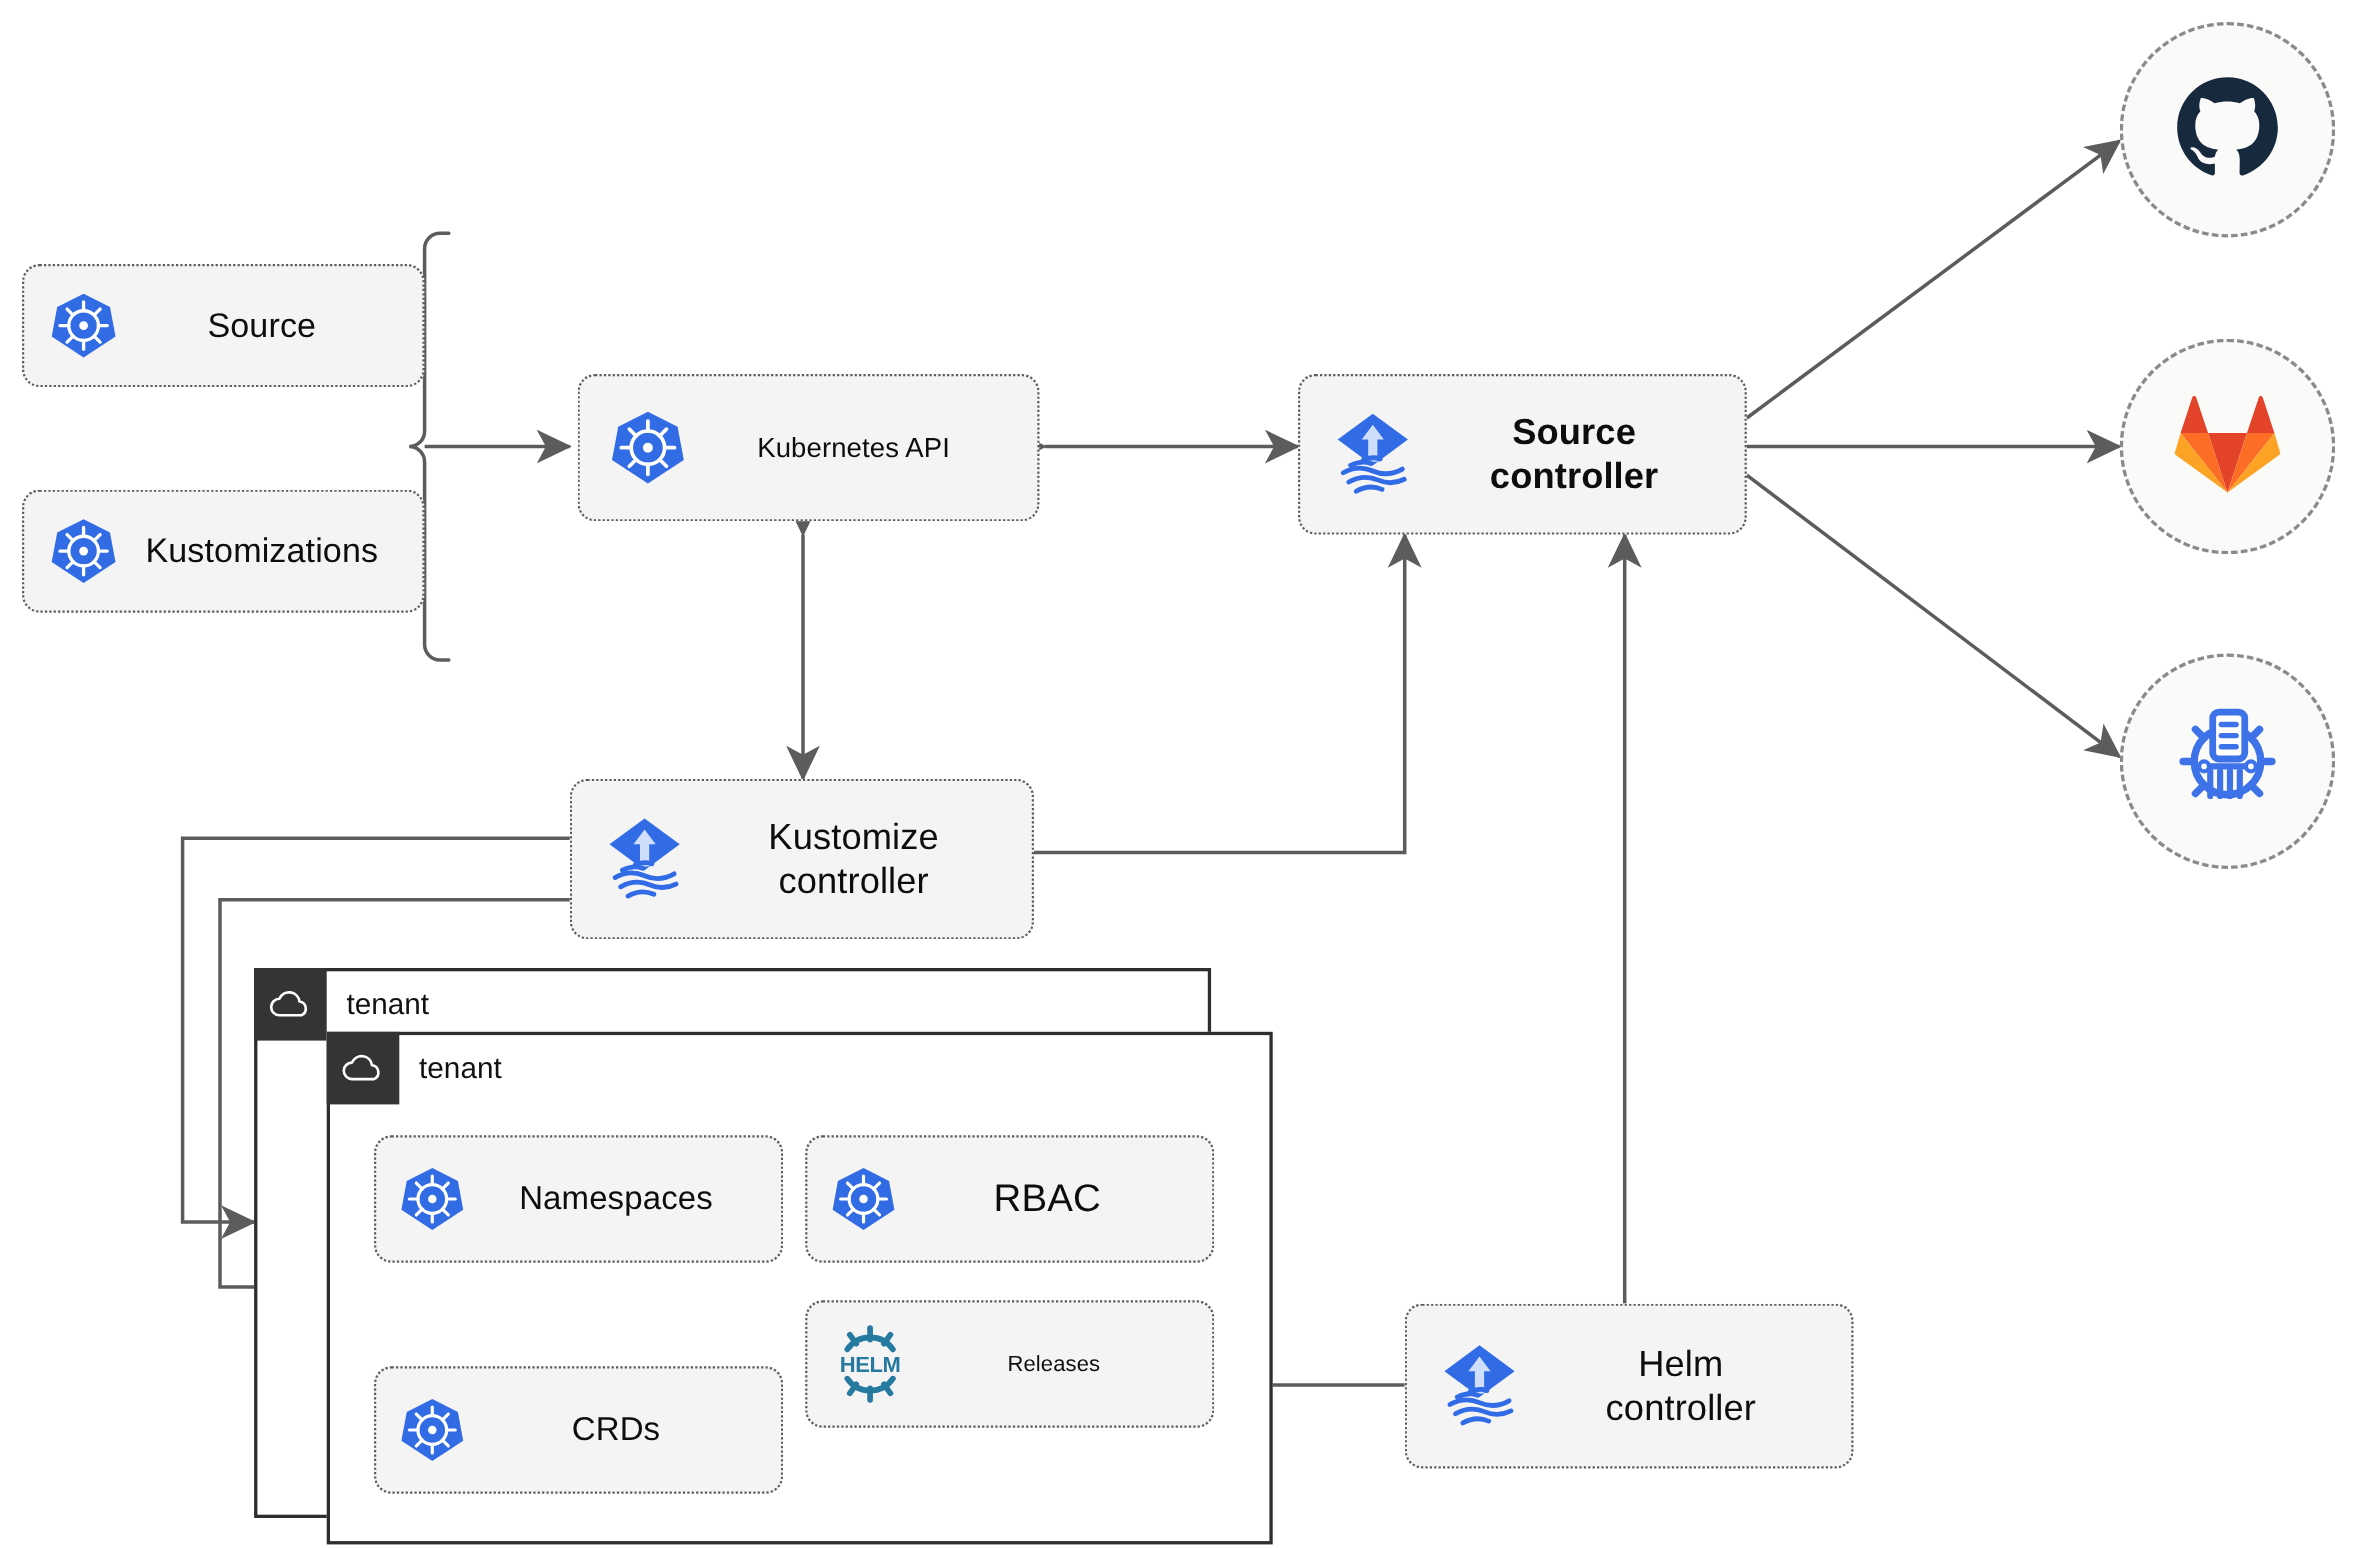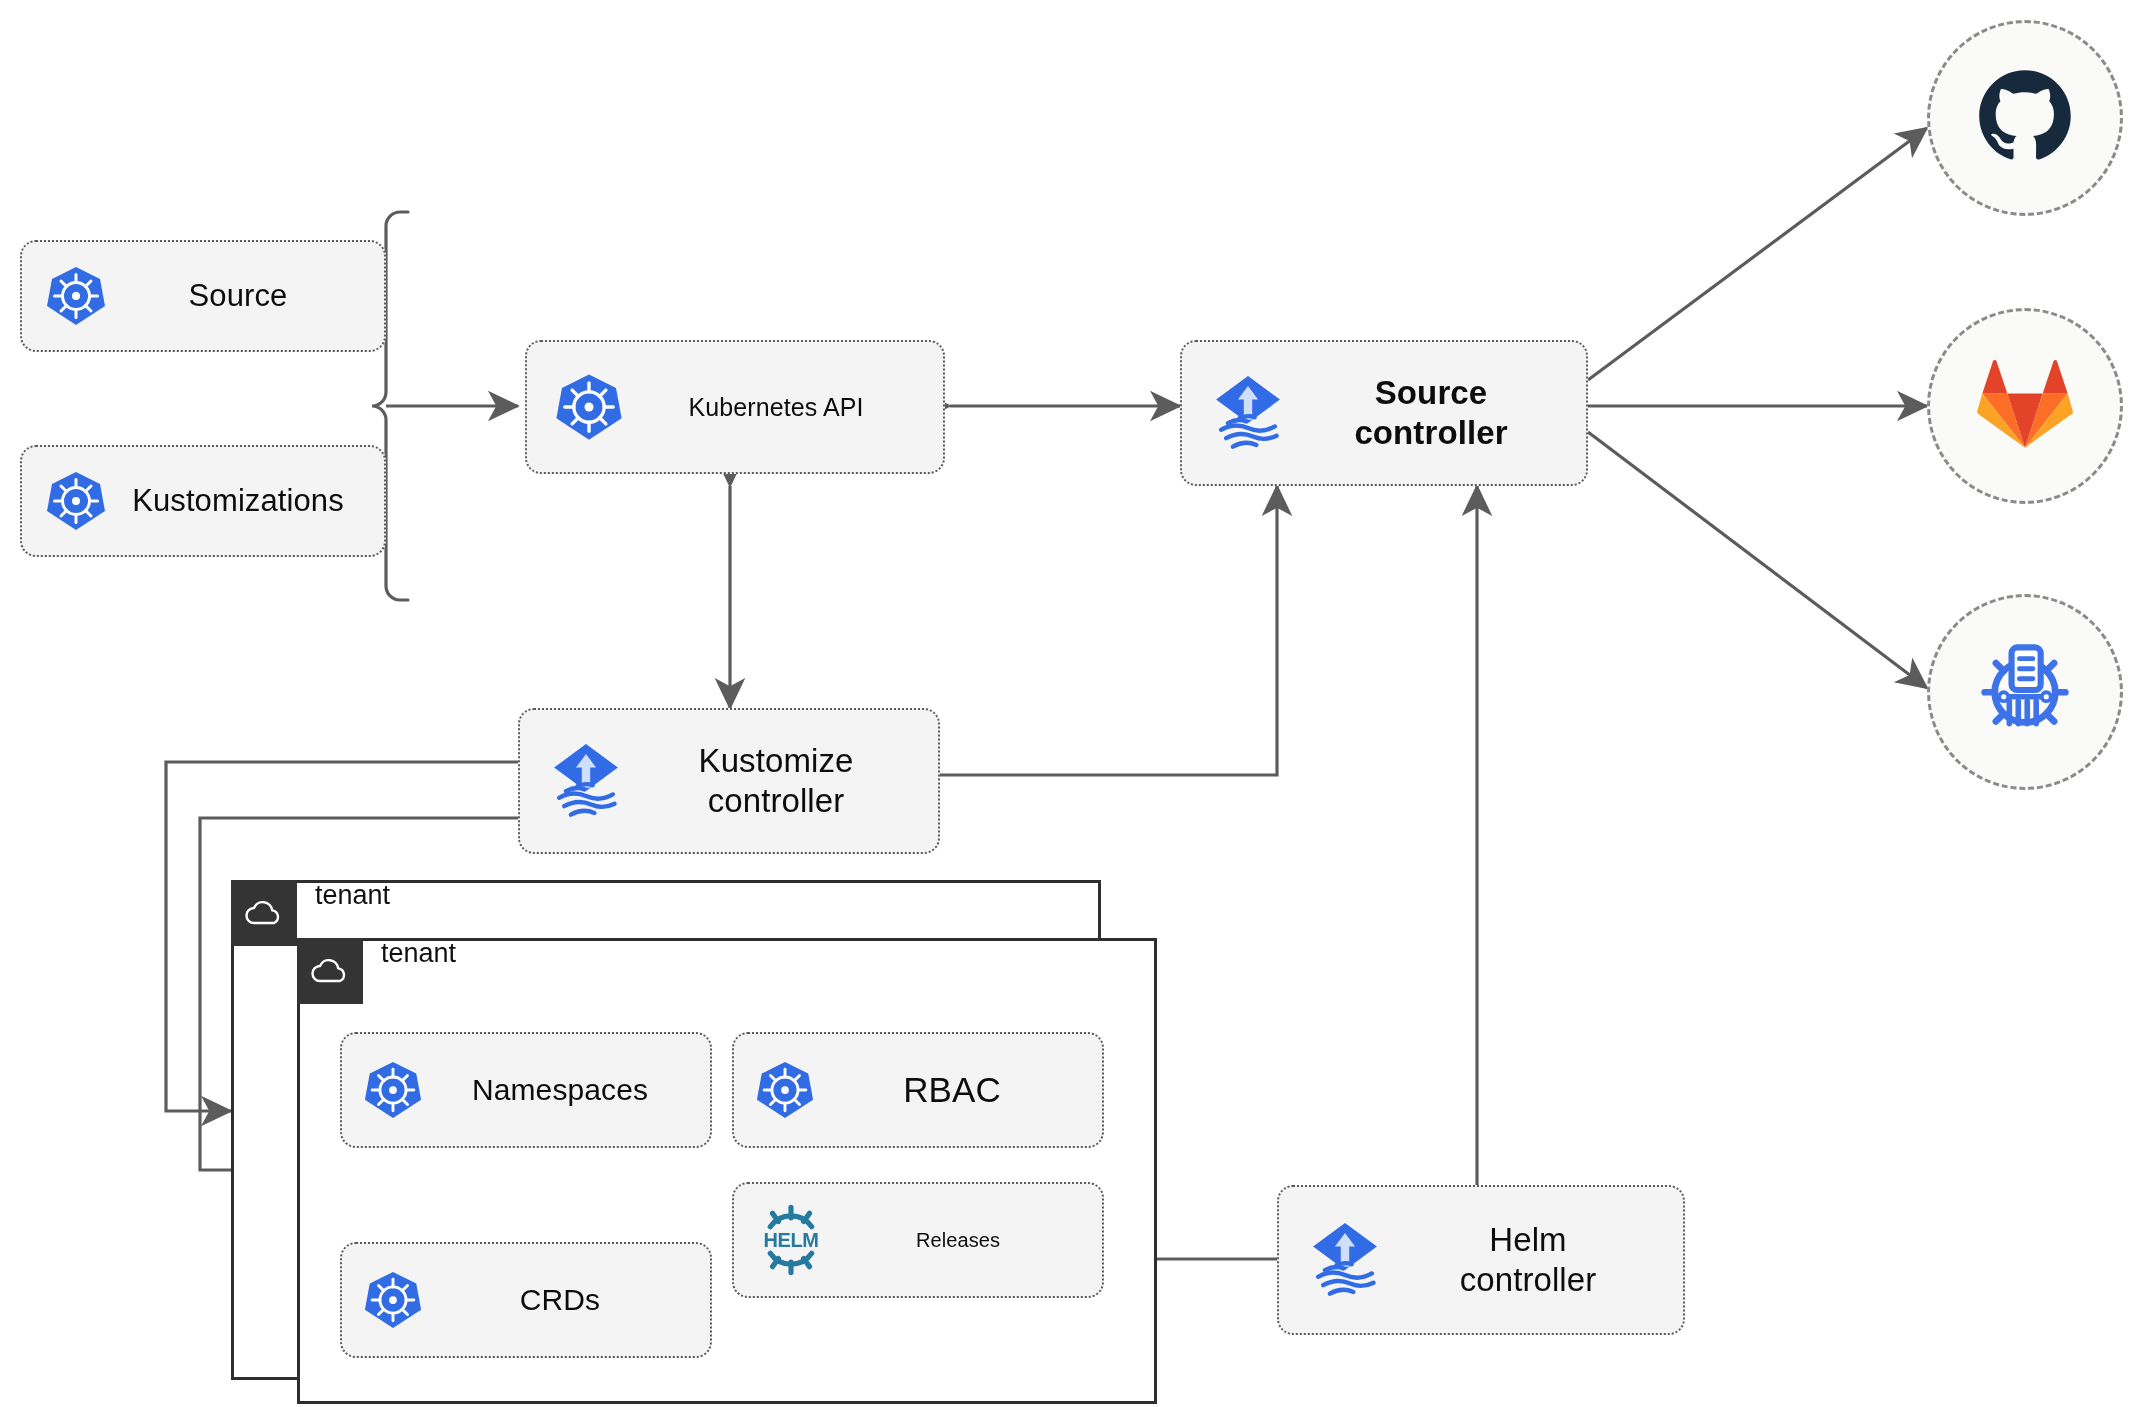--- a/index.html
+++ b/index.html
@@ -67,21 +67,21 @@
     box-sizing: border-box;
     background: #ffffff;
     border: 3px solid #2e2e2e;
   }
   .tenant-head {
     position: absolute;
     left: -3px;
     top: -3px;
     height: 66px;
     display: flex;
-    align-items: flex-start;
+    align-items: center;
   }
   .tenant-badge {
     width: 66px;
     height: 66px;
     background: #343434;
     display: flex;
     align-items: center;
     justify-content: center;
   }
   .tenant-name {

